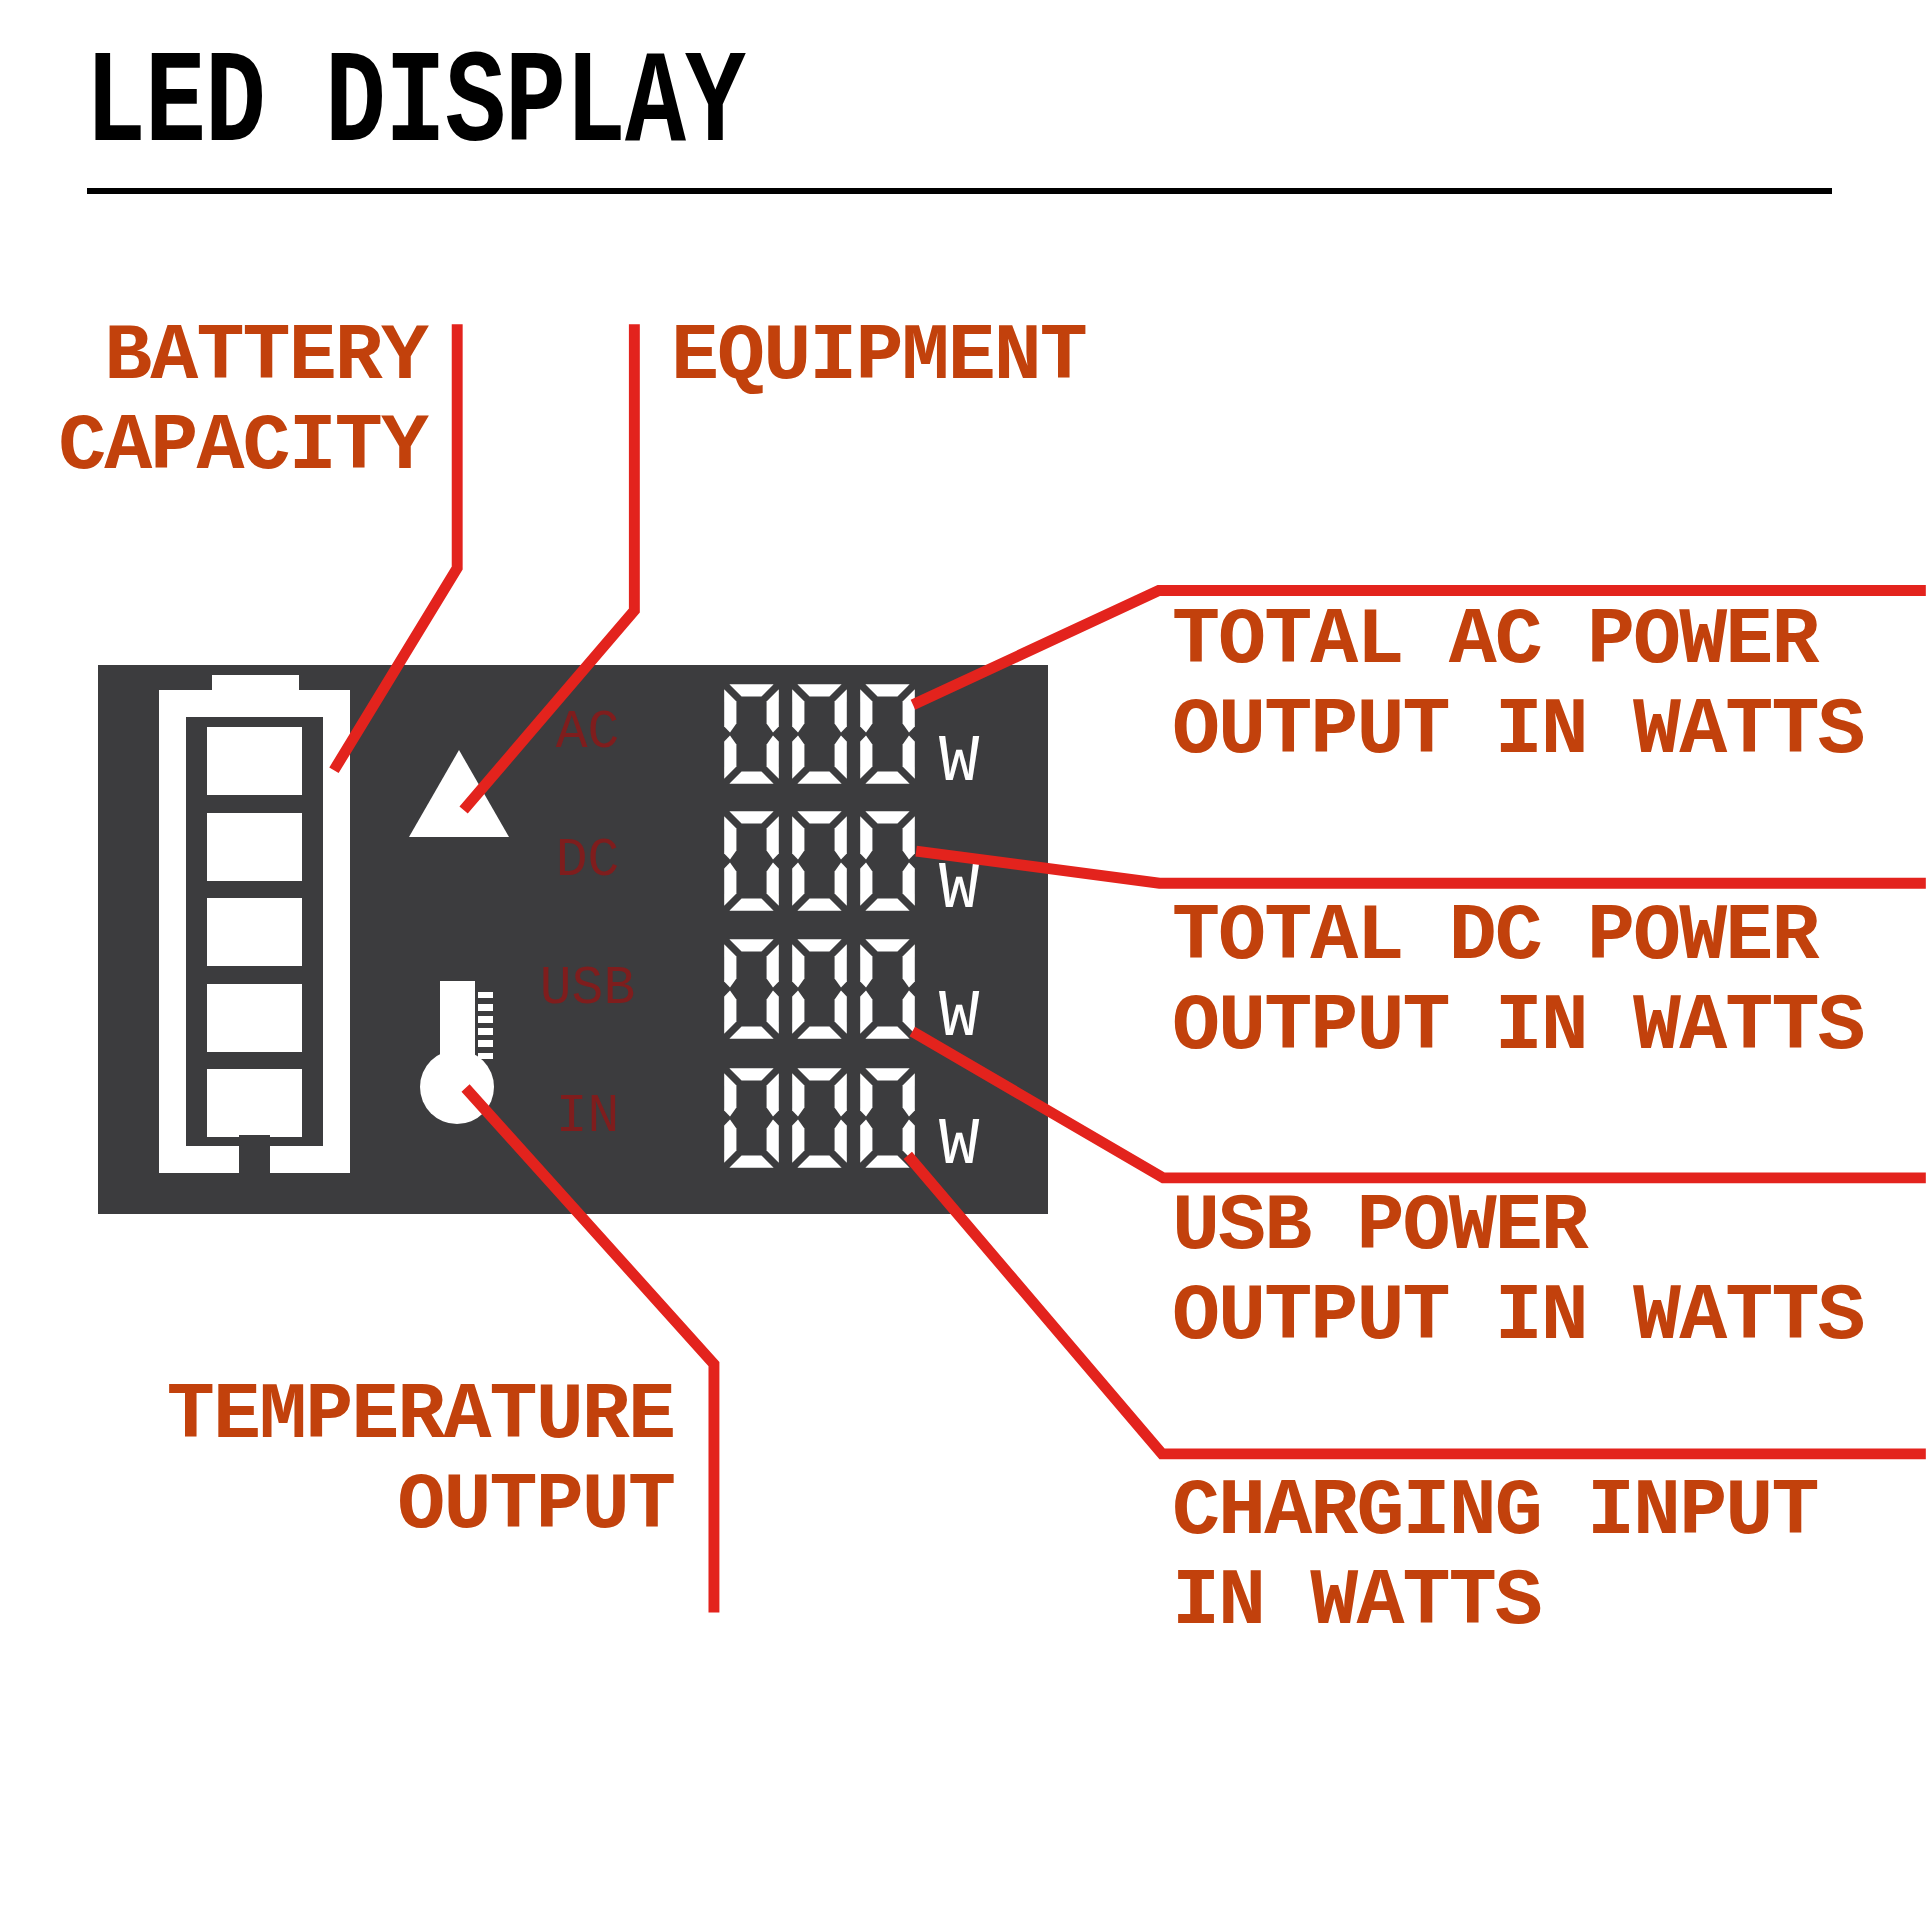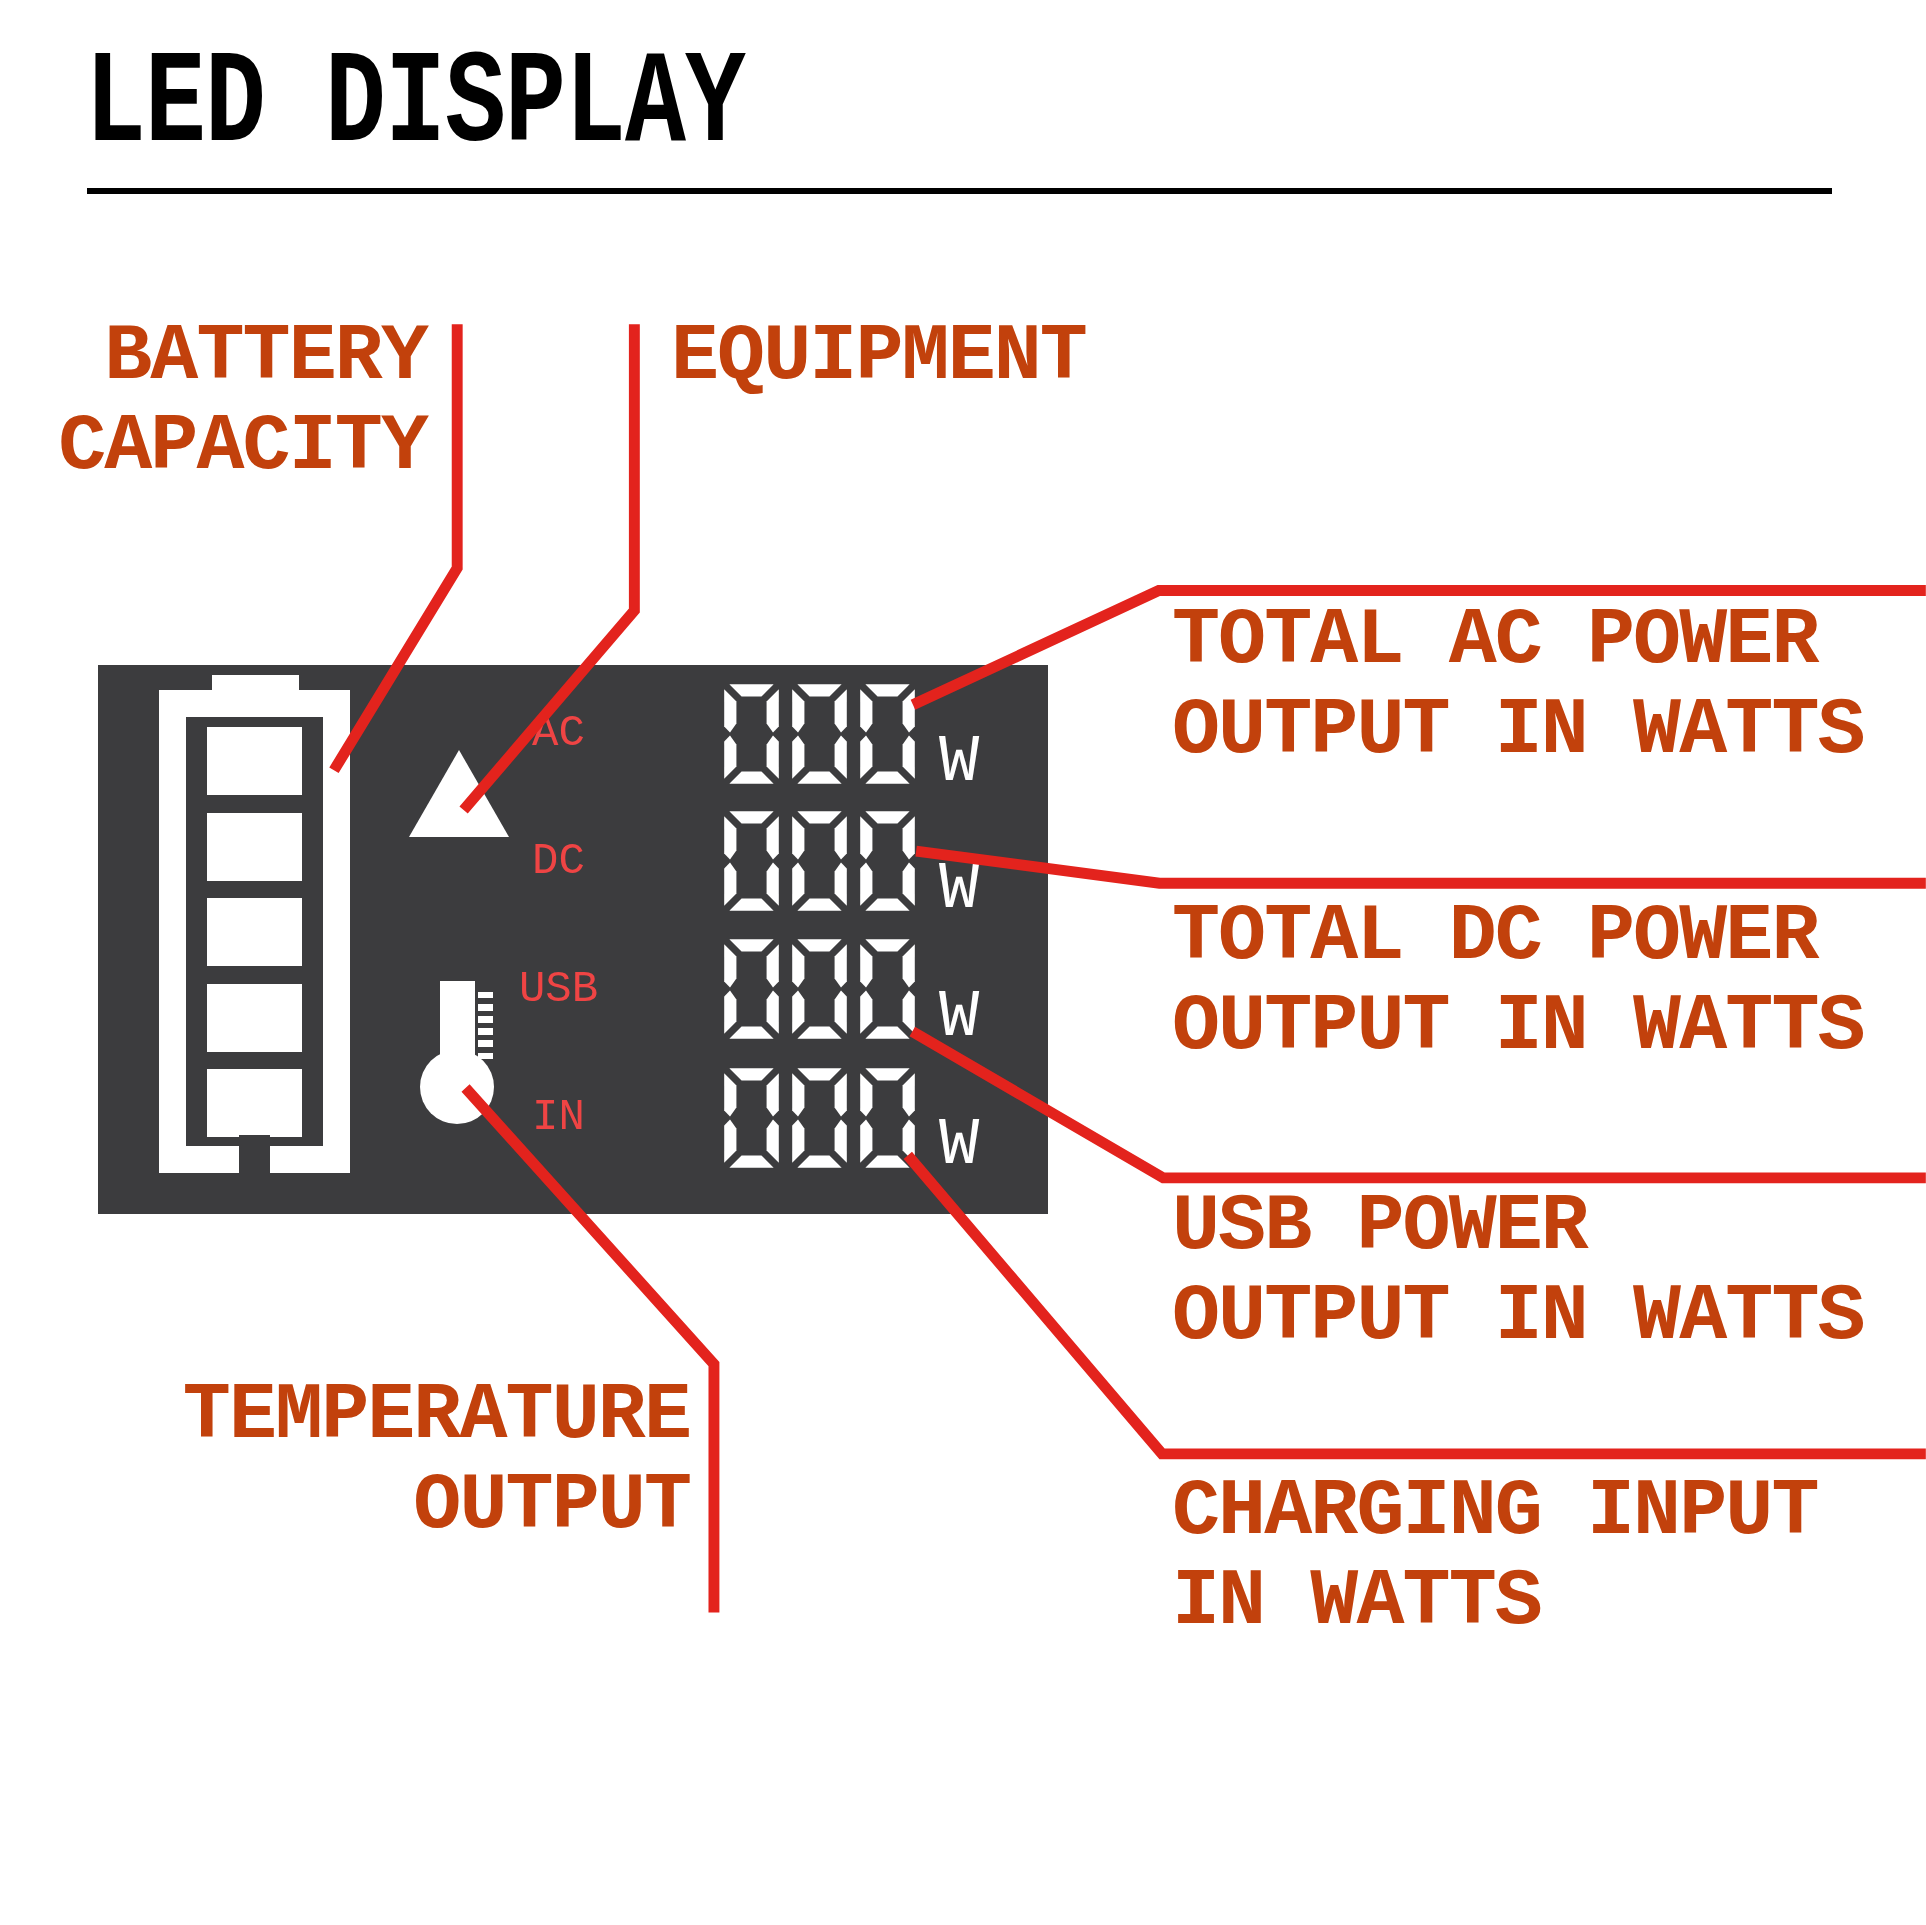--- a/index.html
+++ b/index.html
@@ -23,21 +23,21 @@
     left:87px;top:188px;width:1745px;height:5.8px;background:#000;
   }
   
   .callout-label{
     font-size:80px;font-weight:700;color:#c2410c;
     line-height:90px;letter-spacing:-1.9px;white-space:nowrap;
   }
   .align-right{text-align:right;}
   #label-battery{left:0;width:427px;top:312px;}
   #label-equipment{left:671px;top:312px;width:963px;}
-  #label-temperature{left:0;width:674px;top:1371px;padding-left:16px;}
+  #label-temperature{left:0;width:674px;top:1371px;}
   #label-ac{left:1172px;top:596px;width:770px;}
   #label-dc{left:1172px;top:892px;width:770px;}
   #label-usb{left:1172px;top:1182px;width:770px;}
   #label-charging{left:1172px;top:1467px;width:770px;}
   
   #led-panel{
     left:98px;top:665px;width:950px;height:549px;
     background:#3c3c3e;
   }
   
@@ -63,22 +63,22 @@
     border-bottom:87px solid #fff;
   }
   
   #thermo-stem{left:440px;top:981px;width:35px;height:85px;background:#fff;}
   #thermo-ticks{left:478px;top:992px;width:15.4px;height:67px;
     display:flex;flex-direction:column;justify-content:space-between;}
   .thermo-tick{width:15.4px;height:6.4px;background:#fff;}
   #thermo-bulb{left:420px;top:1050px;width:74px;height:74px;border-radius:50%;background:#fff;}
   
   .row-label{
-    font-size:44px;font-weight:400;color:#ef4444;line-height:64px;
-    left:462px;width:193px;text-align:center;white-space:nowrap;
+    font-size:53px;font-weight:400;color:#7f1d1d;line-height:64px;
+    left:491px;width:193px;text-align:center;white-space:nowrap;
   }
   .digits{display:flex;gap:7px;}
   .digits svg{display:block;}
   .unit{
     font-size:67px;font-weight:400;color:#fff;line-height:73px;
     left:939px;white-space:nowrap;
   }
   
   #callout-lines{left:0;top:0;width:1926px;height:1925px;pointer-events:none;}
 </style>

